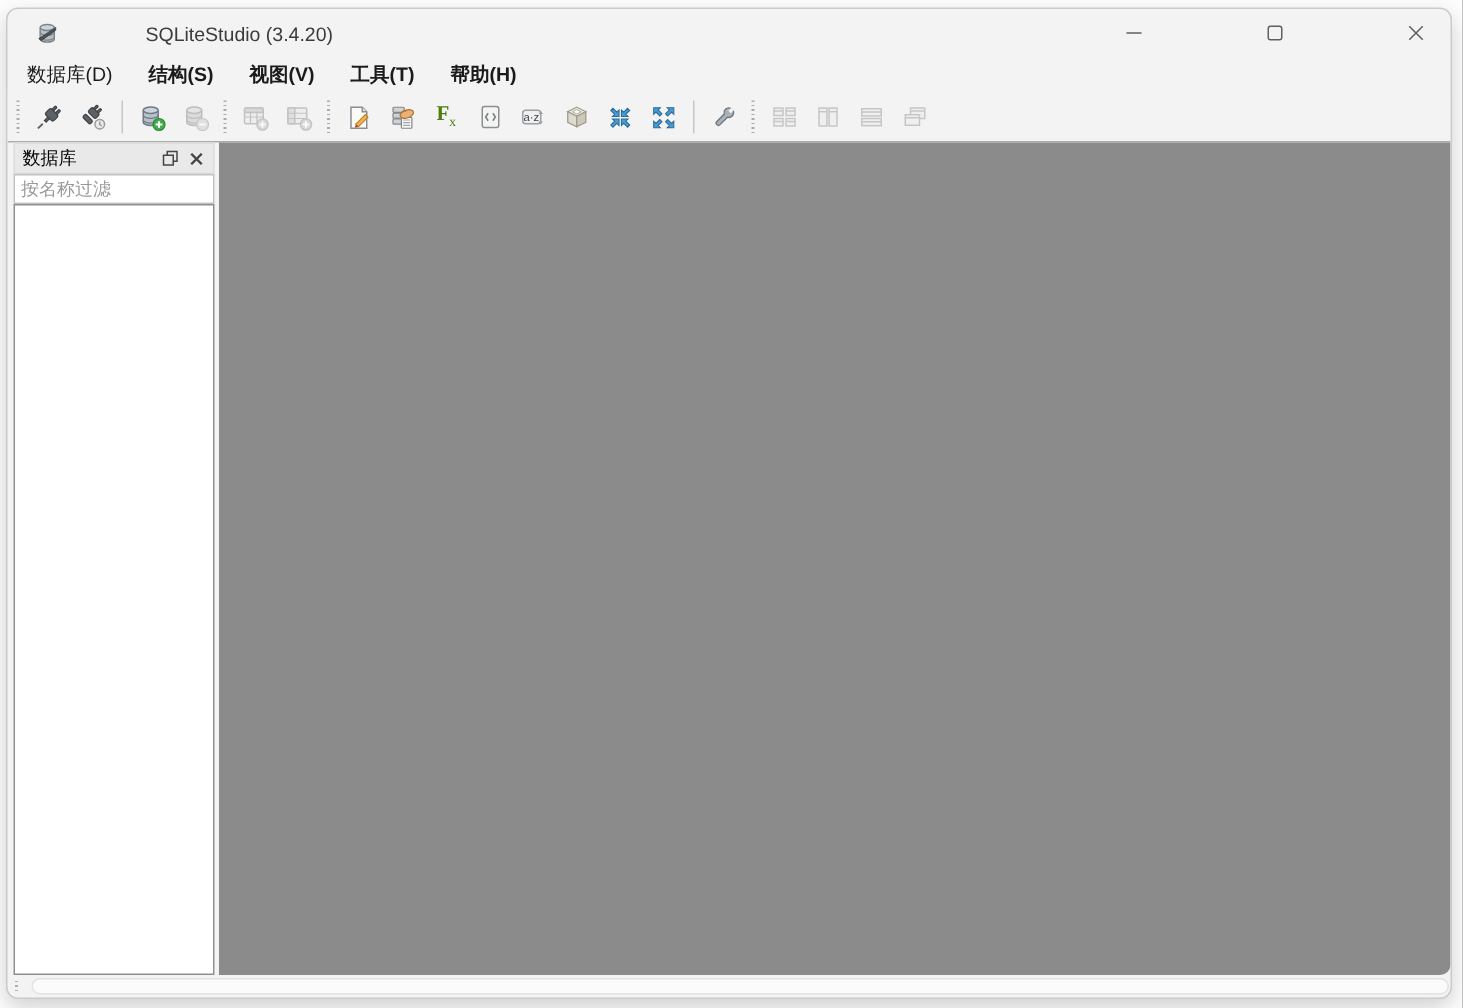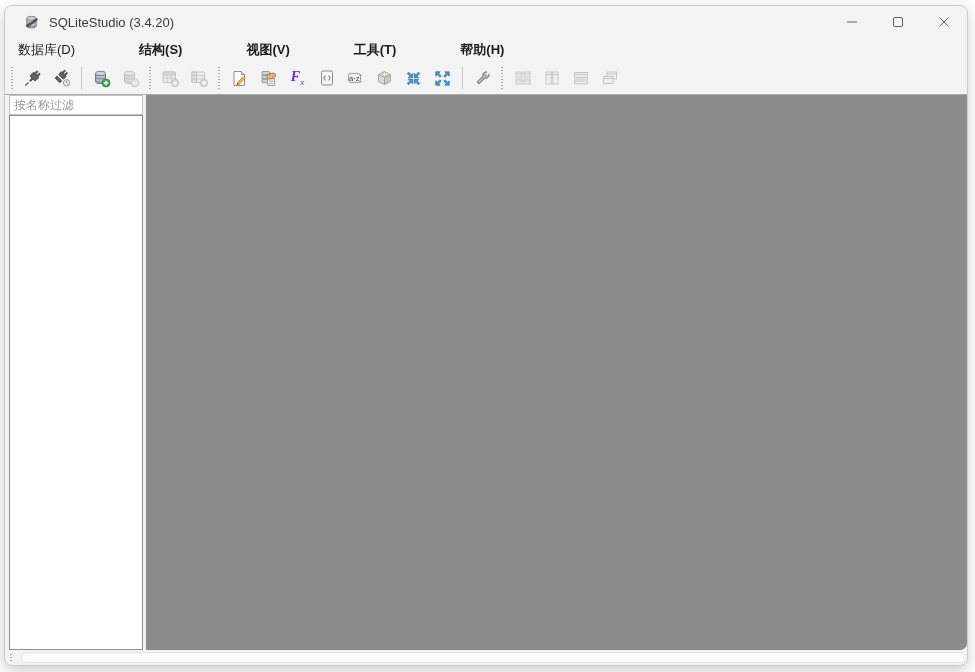--- a/index.html
+++ b/index.html
@@ -14,41 +14,41 @@
     position: absolute; left: 4px; top: 5px;
     width: 964px; height: 661px;
     background: #f3f3f3;
     border: 1px solid #cbcbcb;
     border-radius: 8px;
     box-shadow: 0 5px 14px rgba(0,0,0,0.18);
     display: flex; flex-direction: column;
     overflow: hidden;
   }
   
-  .titlebar { height: 32px; display: flex; align-items: center; flex: none; }
+  .titlebar { height: 32px; display: flex; align-items: center; flex: none; gap: 48px; }
   .app-icon { margin-left: 18px; width: 17px; height: 17px; flex: none; }
   .title-text { margin-left: 9px; font-size: 13px; color: #3b3b3b; }
   .titlebar-spacer { flex: 1; }
   .win-btn { width: 46px; height: 32px; display: flex; align-items: center; justify-content: center; }
   .win-btn svg { stroke: #5f5f5f; }
   
-  .menubar { height: 24px; display: flex; align-items: flex-start; padding-left: 3px; flex: none; gap: 40px; }
+  .menubar { height: 24px; display: flex; align-items: flex-start; padding-left: 3px; flex: none; }
   .menu-item { padding: 3px 10px; font-size: 13px; color: #1b1b1b; }
   .menu-item + .menu-item { margin-left: 4px; font-weight: bold; }
   
   .toolbar { height: 33px; display: flex; align-items: center; padding-left: 2px;
              border-bottom: 1px solid #ababab; flex: none; background: #f3f3f3; }
   .tb-handle { width: 9px; height: 22px; margin: 0 1px;
     background-image: repeating-linear-gradient(to bottom, #ababab 0 1px, transparent 1px 3px);
     background-size: 2px 100%; background-repeat: no-repeat; background-position: 3px 0; }
   .tb-btn { width: 29px; height: 27px; display: flex; align-items: center; justify-content: center;
             border-radius: 3px; }
   .tb-btn.disabled { opacity: 0.5; filter: grayscale(1); }
   .tb-sep { width: 1px; height: 22px; background: #c6c6c6; margin: 0 5px; }
-  .fx-glyph { font-family: "Liberation Serif", serif; font-style: italic; color: #6d28d9; font-size: 14px; font-weight: bold; line-height: 1; text-align: center; }
+  .fx-glyph { font-family: "Liberation Serif", serif; color: #4d7c0f; font-size: 14px; font-weight: bold; line-height: 1; text-align: center; }
   .fx-glyph sub { font-size: 9px; font-weight: normal; }
   
   .central { flex: 1; display: flex; min-height: 0; }
   .dock { width: 134px; margin-left: 4px; display: flex; flex-direction: column; flex: none; }
   .dock-header { height: 21px; background: #e9e9e9; border: 1px solid #dcdcdc;
                  display: flex; align-items: center; padding: 0 3px 0 5px; flex: none; }
   .dock-title { font-size: 12px; color: #000; flex: 1; }
   .dock-btn { width: 17px; height: 17px; display: flex; align-items: center; justify-content: center; }
   .dock-filter { height: 20px; flex: none; }
   .dock-filter input { width: 100%; height: 20px; border: 1px solid #c2c2c2; background: #fff;
@@ -335,20 +335,34 @@
         <path d="M7,6 h9.5" fill="none"></path>
         <rect x="3.5" y="8.5" width="9.5" height="7"></rect>
         <path d="M3.5,10.5 h9.5" fill="none"></path>
       </svg>
       </span>
     </div>
   </div>
 
   <div class="central">
     <div class="dock">
+      <div class="dock-header">
+        <span class="dock-title">数据库</span>
+        <span class="dock-btn">
+          <svg width="11" height="11" viewBox="0 0 11 11">
+            <rect x="3.5" y="1" width="6.5" height="6.5" fill="none" stroke="#444" stroke-width="1"></rect>
+            <rect x="1" y="3.5" width="6.5" height="6.5" fill="#e9e9e9" stroke="#444" stroke-width="1"></rect>
+          </svg>
+        </span>
+        <span class="dock-btn">
+          <svg width="10" height="10" viewBox="0 0 10 10">
+            <path d="M1.5,1.5 L8.5,8.5 M8.5,1.5 L1.5,8.5" stroke="#444" stroke-width="1.6"></path>
+          </svg>
+        </span>
+      </div>
       <div class="dock-filter">
         <input type="text" placeholder="按名称过滤" style="">
       </div>
       <div class="dock-tree"></div>
     </div>
     <div class="mdi-gap"></div>
     <div class="mdi-area"></div>
   </div>
 
   <div class="statusbar">

